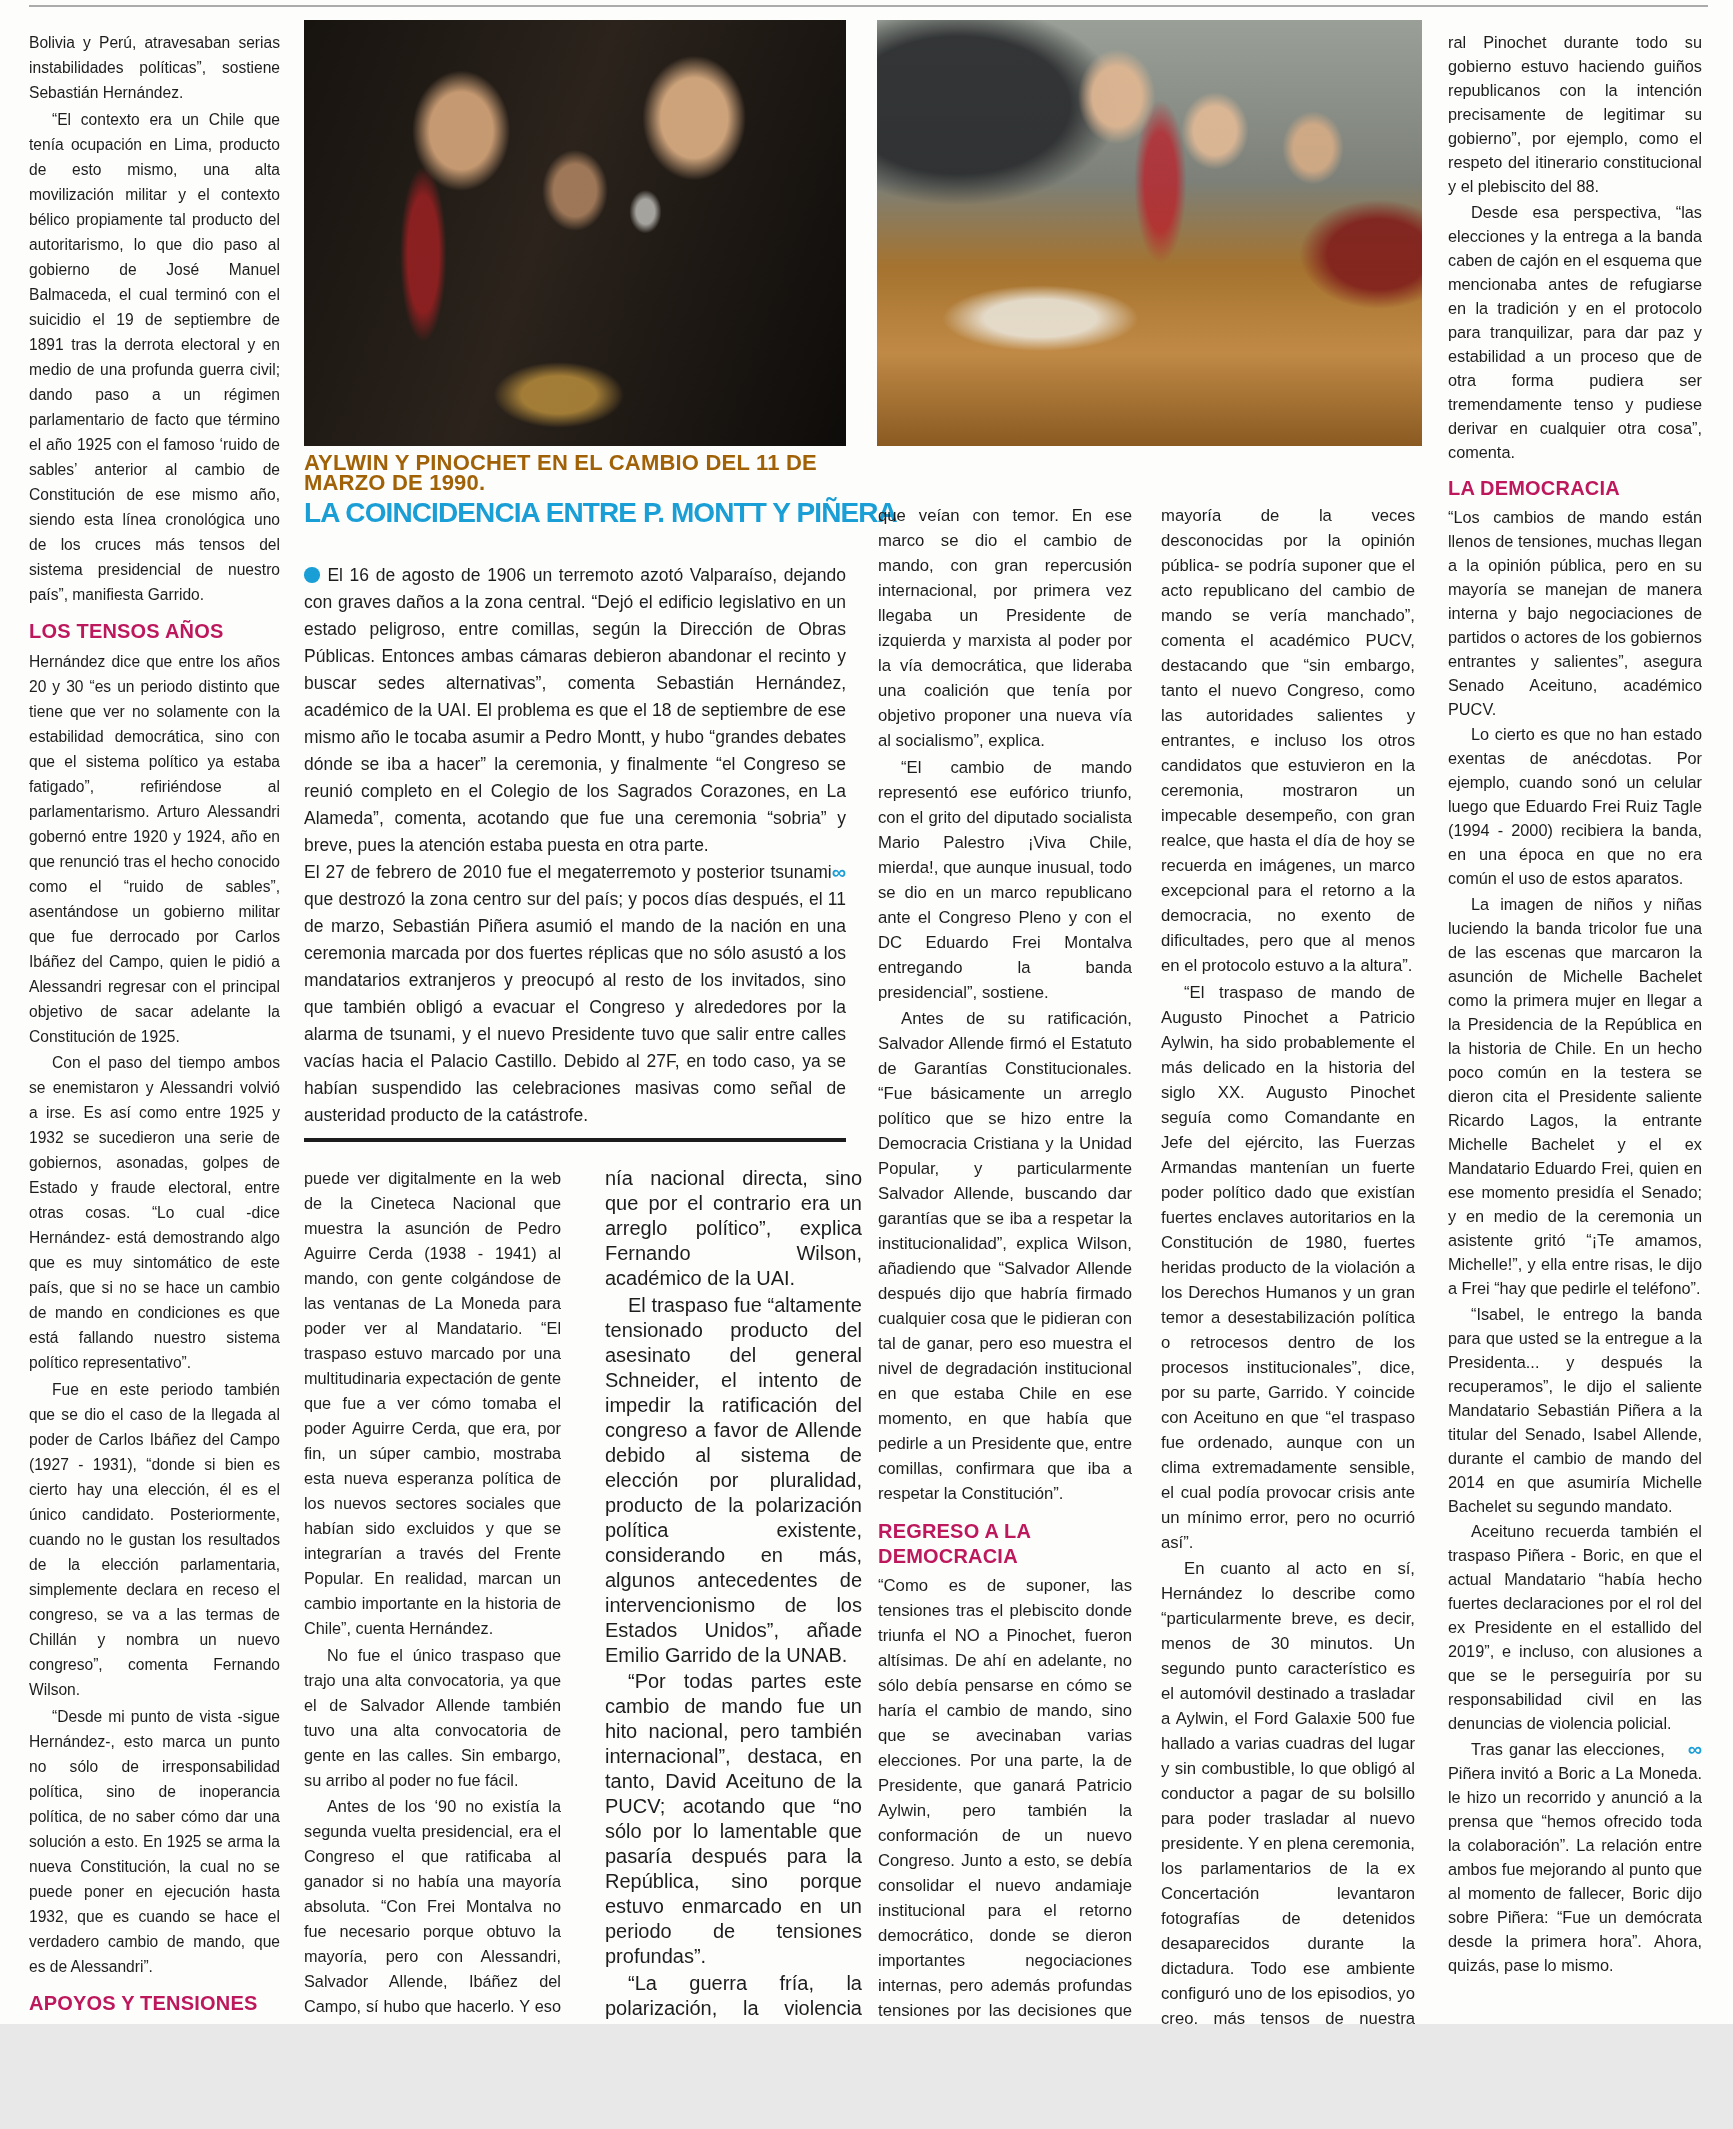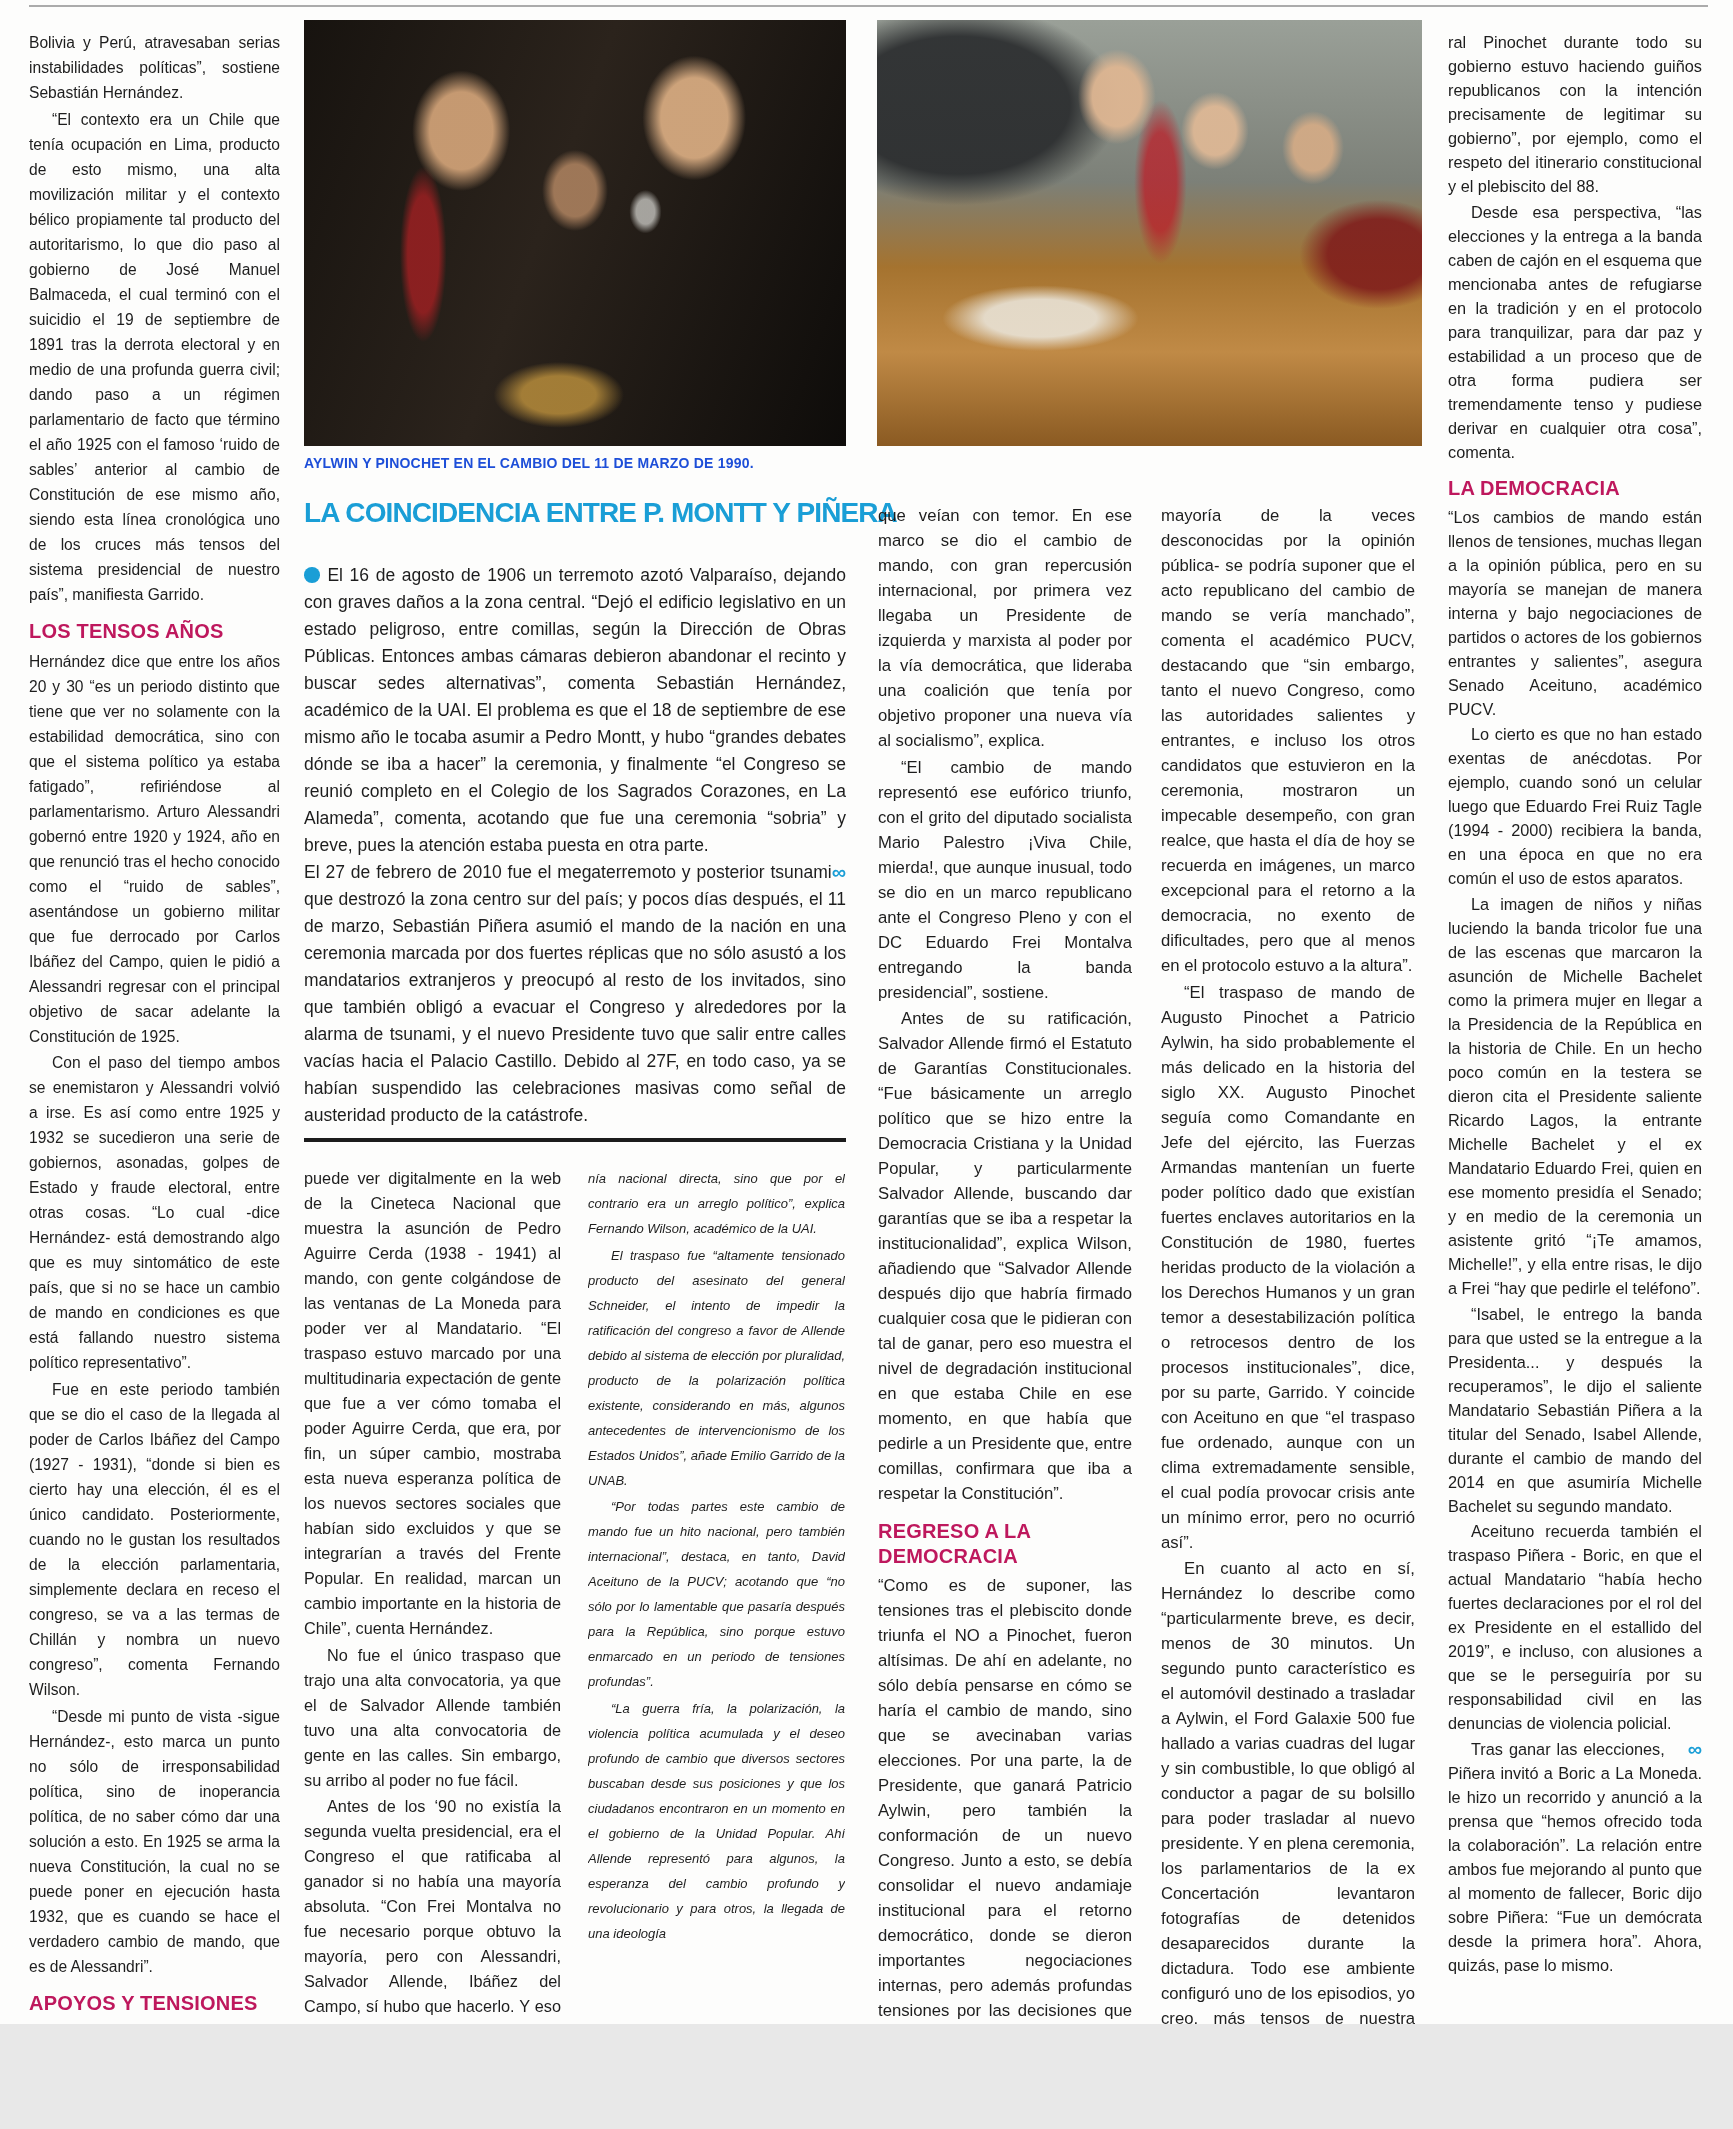--- a/index.html
+++ b/index.html
@@ -5,21 +5,21 @@
   html,body{margin:0;padding:0;background:#e8e8e8;}
   .page{position:relative;width:1734px;height:2024px;background:#fdfdfc;overflow:hidden;
         font-family:"Liberation Sans","DejaVu Sans",sans-serif;color:#1d1d1d;}
   .rule-top{position:absolute;left:29px;top:4.7px;width:1679px;height:2.3px;background:#ababab;}
   .col{position:absolute;text-align:justify;overflow:hidden;}
   .col p{margin:0 0 1.6px 0;text-indent:23px;}
   .col p.noind{text-indent:0;}
   .col h3{margin:12.5px 0 4.7px 0;font-size:20px;font-weight:800;color:#be185d;letter-spacing:0.2px;text-indent:0;text-align:left;}
   .c1{left:29px;top:30px;width:251px;height:2062px;font-size:15.6px;line-height:25px;}
   .c2a{left:304px;top:1166px;width:257px;height:946px;font-size:16.3px;line-height:25px;}
-  .c2b{left:588px;top:1166px;width:257px;height:946px;font-size:13px;line-height:25px;font-style:italic;}
+  .c2b{left:605px;top:1166px;width:257px;height:946px;font-size:20px;line-height:25px;}
   .c4{left:878px;top:503px;width:254px;height:1608px;font-size:16.7px;line-height:25px;}
   .c5{left:1161px;top:503px;width:254px;height:1608px;font-size:16.7px;line-height:25px;}
   .c6{left:1448px;top:30px;width:254px;height:2081px;font-size:16.3px;line-height:24px;}
   .photo{position:absolute;top:20px;height:426px;overflow:hidden;}
   .photo1{left:304px;width:542px;
     background:
       radial-gradient(70px 86px at 29% 26%, rgba(206,160,118,.95) 0 45%, rgba(206,160,118,0) 70%),
       radial-gradient(74px 89px at 72% 23%, rgba(214,170,128,.95) 0 45%, rgba(214,170,128,0) 70%),
       radial-gradient(47px 58px at 50% 40%, rgba(170,128,94,.9) 0 45%, rgba(170,128,94,0) 70%),
       radial-gradient(31px 117px at 22% 55%, rgba(156,32,34,.85) 0 50%, rgba(156,32,34,0) 75%),
@@ -29,21 +29,21 @@
   .photo2{left:877px;width:545px;
     background:
       radial-gradient(54px 66px at 44% 18%, rgba(222,182,146,.95) 0 45%, rgba(222,182,146,0) 72%),
       radial-gradient(47px 54px at 62% 26%, rgba(226,186,150,.9) 0 45%, rgba(226,186,150,0) 72%),
       radial-gradient(43px 51px at 80% 30%, rgba(214,172,134,.9) 0 45%, rgba(214,172,134,0) 72%),
       radial-gradient(35px 109px at 52% 38%, rgba(188,30,40,.75) 0 45%, rgba(188,30,40,0) 75%),
       radial-gradient(101px 70px at 92% 55%, rgba(128,30,28,.9) 0 50%, rgba(128,30,28,0) 78%),
       radial-gradient(140px 47px at 30% 70%, rgba(236,233,224,.85) 0 40%, rgba(236,233,224,0) 70%),
       radial-gradient(202px 125px at 15% 20%, rgba(40,42,44,.9) 0 55%, rgba(40,42,44,0) 80%),
       linear-gradient(180deg,#9aa098 0%,#7c8078 38%,#a5732f 58%,#c08a46 78%,#8a5a22 100%);}
-  .caption{position:absolute;top:453px;font-size:14px;line-height:20px;font-weight:600;color:#1d4ed8;letter-spacing:0.2px;}
+  .caption{position:absolute;top:453px;font-size:22px;line-height:20px;font-weight:600;color:#a16207;letter-spacing:0.2px;}
   .cap1{left:304px;width:542px;}
   .cap2{left:879px;width:545px;}
   .headline{position:absolute;left:304px;top:497px;width:553px;font-size:28px;font-weight:800;
             letter-spacing:-0.9px;white-space:nowrap;}
   .lead{position:absolute;left:304px;top:562px;width:542px;height:571px;overflow:hidden;
         font-size:17.5px;line-height:27px;text-align:justify;}
   .lead p{margin:0;}
   .bullet{display:inline-block;width:15.6px;height:15.6px;border-radius:50%;margin-right:7.8px;
           vertical-align:-1.6px;}
   .endmark{float:right;font-weight:800;font-size:20px;line-height:inherit;}

